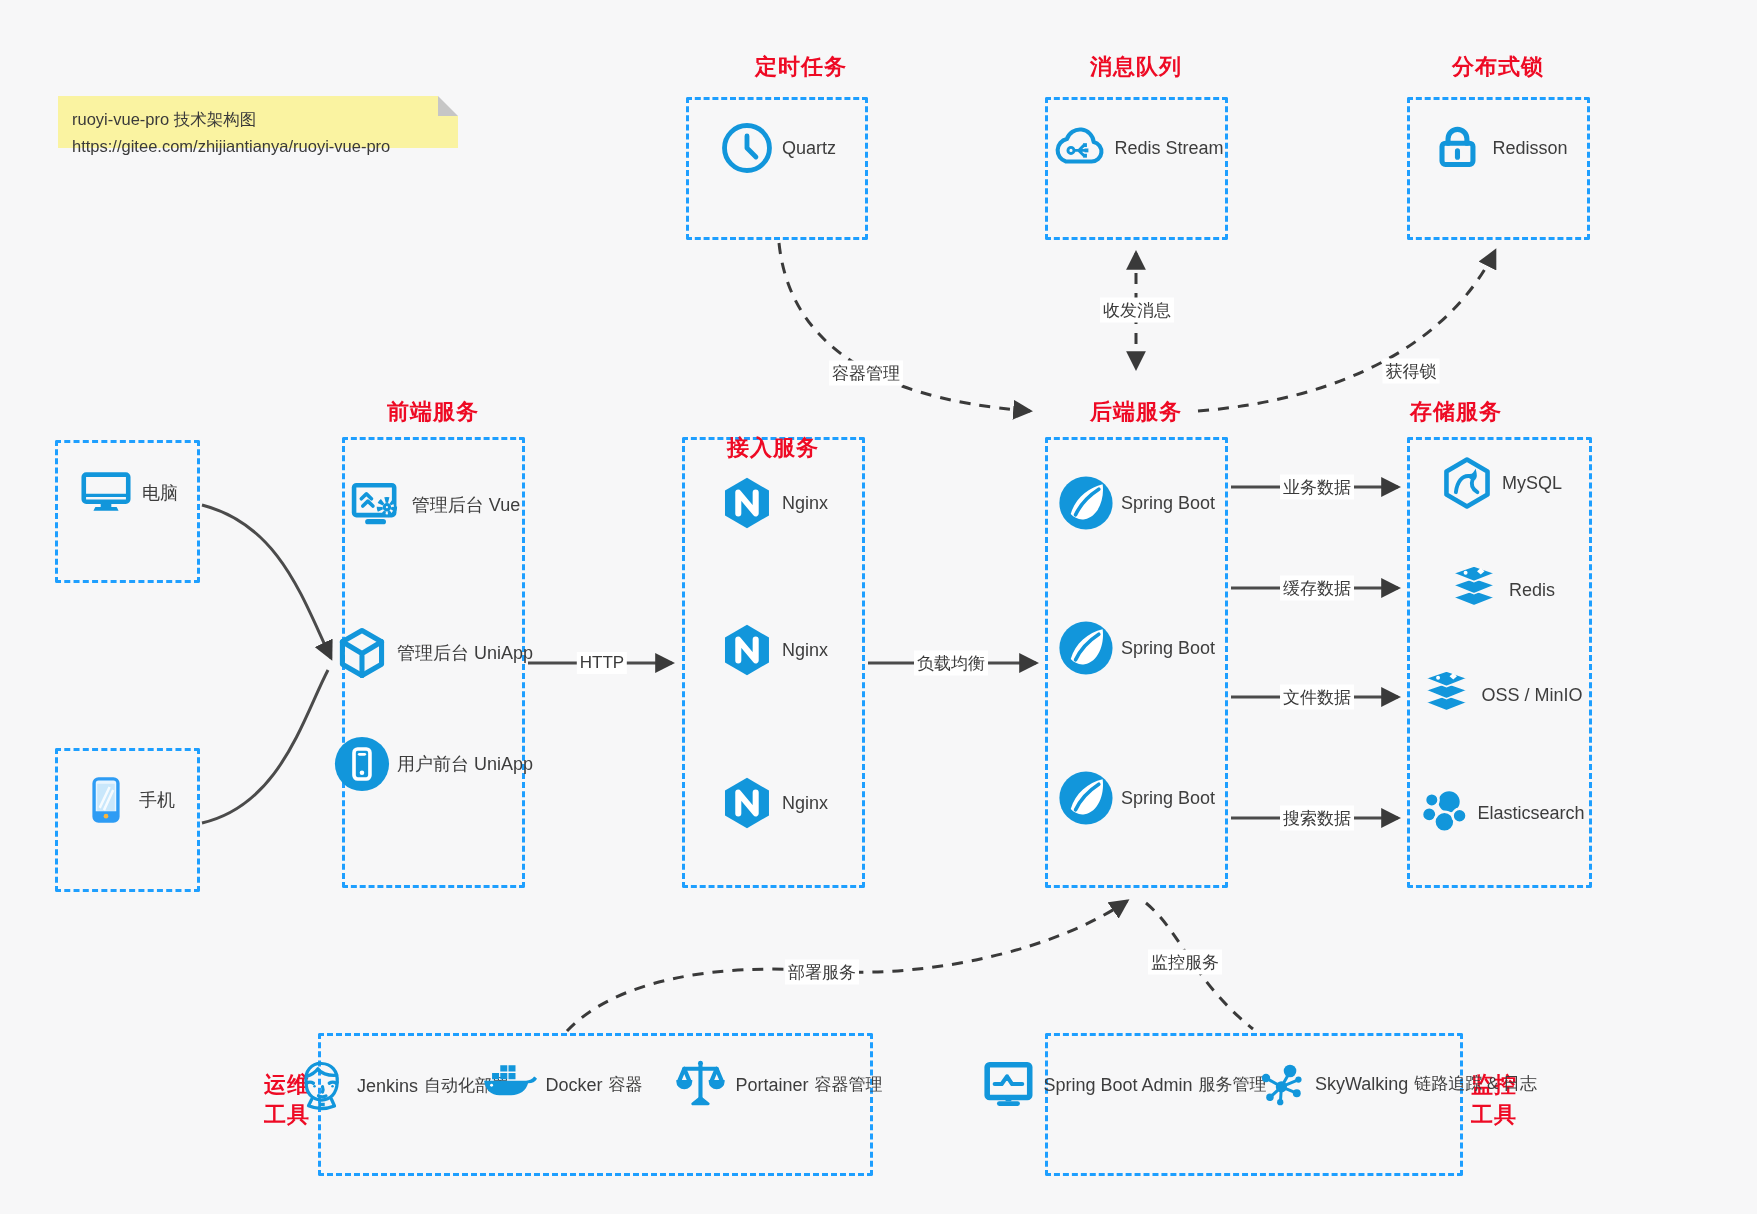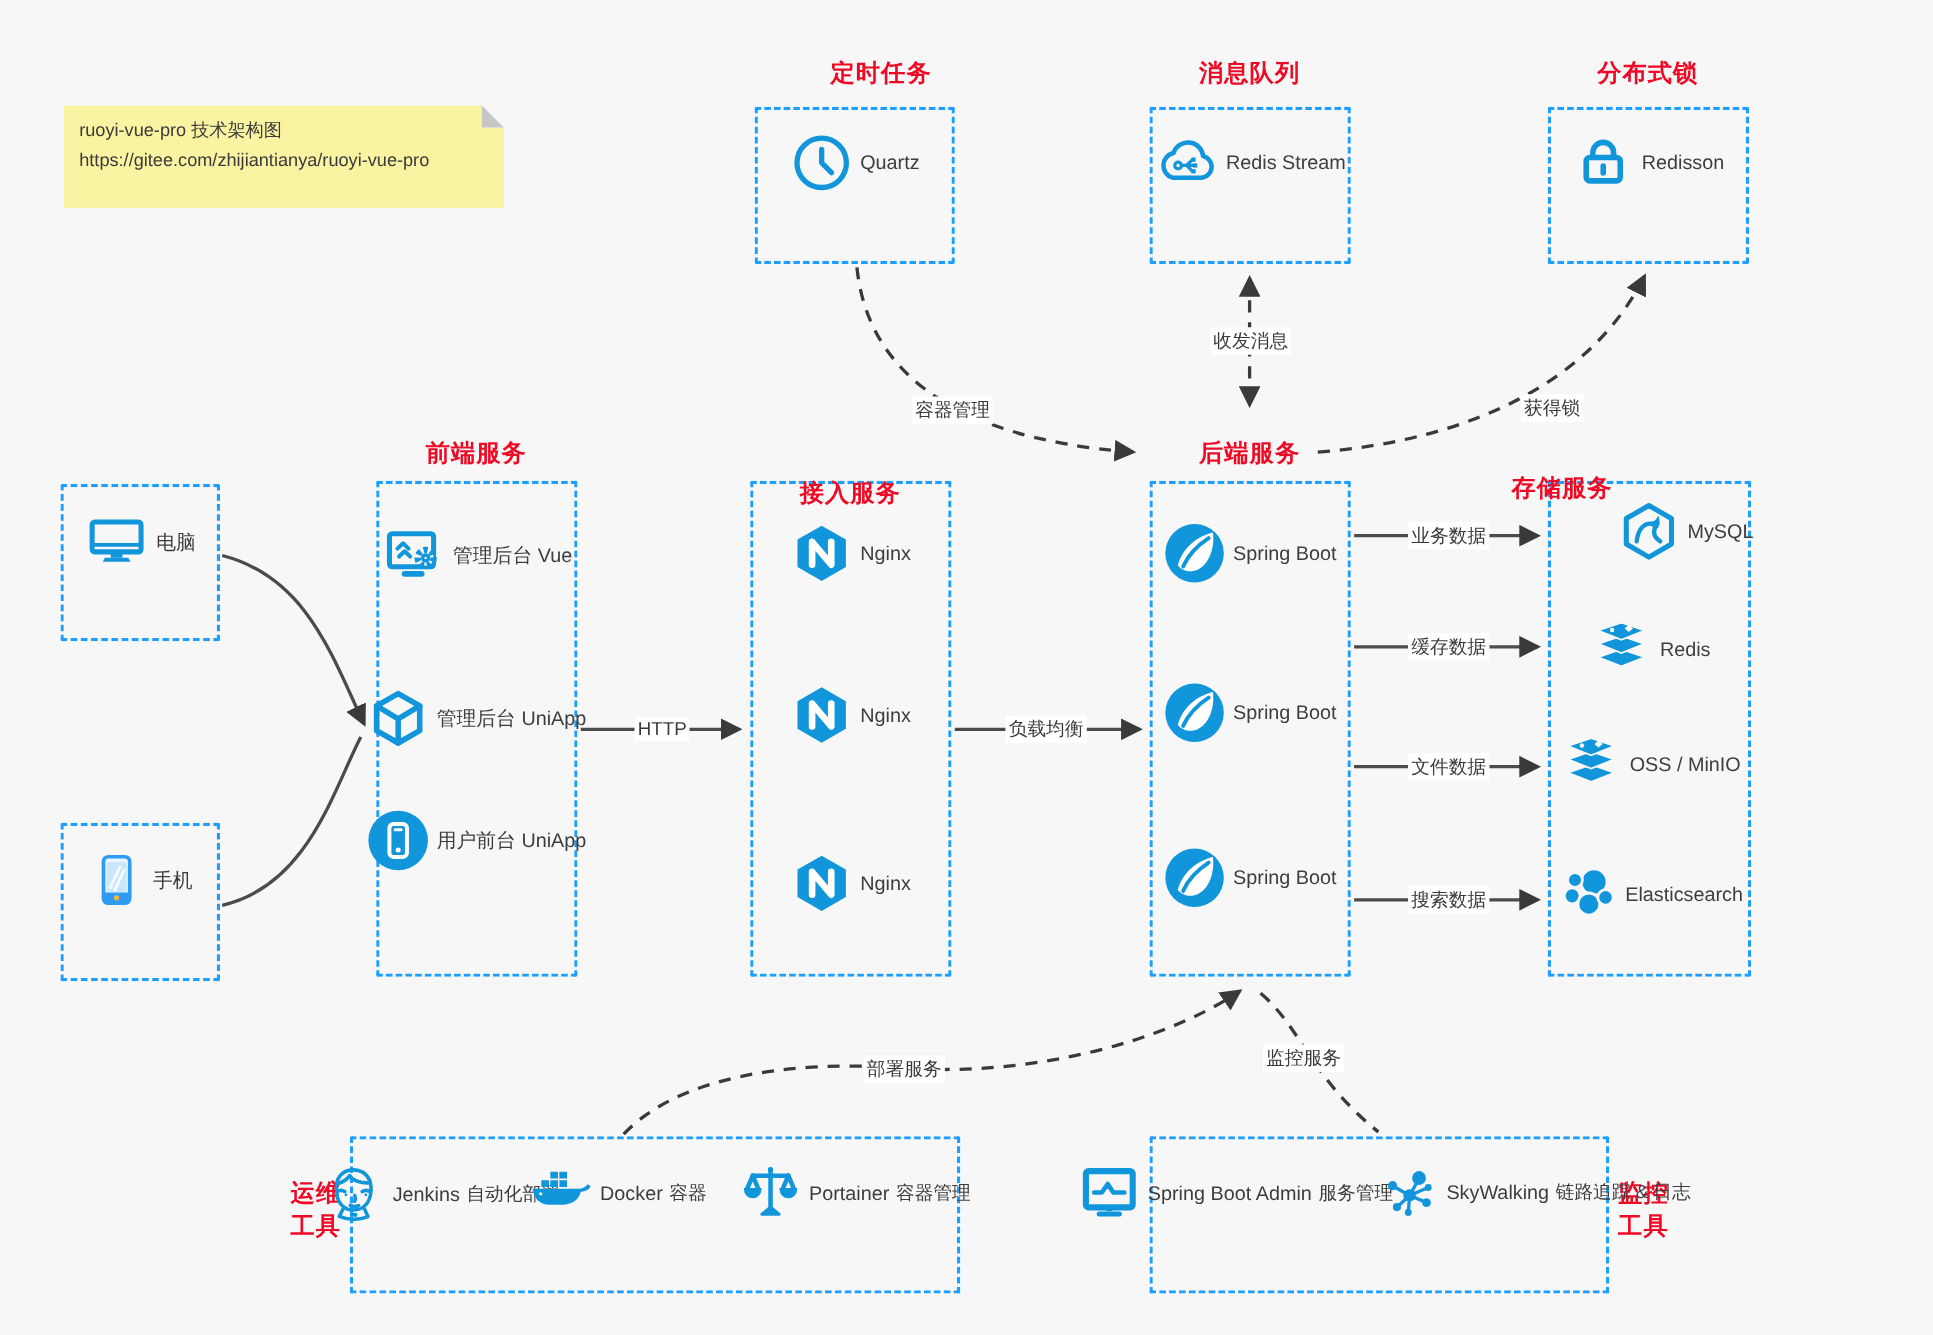--- a/index.html
+++ b/index.html
@@ -11,21 +11,21 @@
           font-size:22px;white-space:nowrap;letter-spacing:1px;}
   .side-title{position:absolute;transform:translateX(-50%);color:#ee0a24;font-weight:bold;
           font-size:22px;text-align:center;line-height:1.35;letter-spacing:1px;}
   .node{position:absolute;display:flex;flex-direction:row;align-items:center;gap:6px;
         transform:translate(-50%,-29px);white-space:nowrap;}
   .node .ic{display:block;line-height:0;}
   .node .lbl{font-size:18px;color:#3d3d3d;text-align:center;}
   .node .sub{font-size:17px;color:#3d3d3d;text-align:center;margin-top:-2px;}
   .edge-label{position:absolute;transform:translate(-50%,-50%);background:#ffffff;
         font-size:17px;color:#3a3a3a;padding:1px 3px;white-space:nowrap;}
-  .note{position:absolute;left:58px;top:96px;width:400px;height:93px;background:#faf3a1;
+  .note{position:absolute;left:58px;top:96px;width:400px;height:52px;background:#faf3a1;
         padding:10px 0 0 14px;box-sizing:border-box;font-size:16.5px;color:#3a3a3a;line-height:1.62;}
   .note::after{content:"";position:absolute;top:0;right:0;width:0;height:0;
         border-top:20px solid #f7f7f8;border-left:20px solid #c6c6c6;}
 </style>
 </head>
 <body>
 
 <div class="canvas">
 
   <svg class="connectors" viewBox="0 0 1757 1214">
@@ -69,21 +69,21 @@
   <div class="box" style="left:1407px;top:437px;width:185px;height:451px;"></div>
   <div class="box" style="left:318px;top:1033px;width:555px;height:143px;"></div>
   <div class="box" style="left:1045px;top:1033px;width:418px;height:143px;"></div>
 
   <div class="gtitle" style="left:777px;top:52px;margin-left:24px;">定时任务</div>
   <div class="gtitle" style="left:1136px;top:52px;">消息队列</div>
   <div class="gtitle" style="left:1498px;top:52px;">分布式锁</div>
   <div class="gtitle" style="left:433px;top:397px;">前端服务</div>
   <div class="gtitle" style="left:773px;top:397px;margin-top:36px;">接入服务</div>
   <div class="gtitle" style="left:1136px;top:397px;">后端服务</div>
-  <div class="gtitle" style="left:1420px;top:397px;margin-top:32px;">存储服务</div>
+  <div class="gtitle" style="left:1456px;top:397px;">存储服务</div>
   <div class="side-title" style="left:287px;top:1070px;">
     <div>运维</div>
     <div>工具</div>
   </div>
   <div class="side-title" style="left:1494px;top:1070px;">
     <div>监控</div>
     <div>工具</div>
   </div>
 
   <div class="node" style="left:777px;top:148px;">
@@ -200,21 +200,21 @@
   </div>
   <div class="node" style="left:1136px;top:798px;">
     <span class="ic"><svg width="58" height="58" viewBox="0 0 24 24">
           <circle cx="12" cy="12" r="11" fill="#1296db"></circle>
           <path d="M18.9 4.2c.9 6.6-2.1 13.6-7.4 14.5-2.2.4-4.4-.5-5.8-2.1 1.8-6.7 7.3-11 13.2-12.4z" fill="#ffffff"></path>
           <path d="M17.3 6.3c-4 2.6-7.6 6.3-9.6 10.6" stroke="#1296db" stroke-width="1.5" fill="none" stroke-linecap="round"></path>
         </svg></span>
     <span class="lbl">Spring Boot</span>
   </div>
 
-  <div class="node" style="left:1500px;top:483px;margin-left:32px;">
+  <div class="node" style="left:1500px;top:483px;">
     <span class="ic"><svg width="58" height="58" viewBox="0 0 24 24">
           <path d="M12 2.3 20.5 7.2v9.6L12 21.7 3.5 16.8V7.2z" fill="none" stroke="#1296db" stroke-width="1.9" stroke-linejoin="round"></path>
           <path d="M7.4 15.8c.5-4.4 2.6-6.9 5.4-6.7.9.1 1.9-.3 2.4-1 .2 1-.1 1.9-.9 2.5-.9 2.4-.1 3.9 2 5.2" fill="none" stroke="#1296db" stroke-width="1.6" stroke-linecap="round"></path>
           <circle cx="13.5" cy="9.8" r=".55" fill="#1296db"></circle>
         </svg></span>
     <span class="lbl">MySQL</span>
   </div>
   <div class="node" style="left:1500px;top:591px;">
     <span class="ic"><svg width="58" height="56" viewBox="0 0 24 24">
           <g fill="#1296db" stroke="#f7f7f8" stroke-width=".7">

